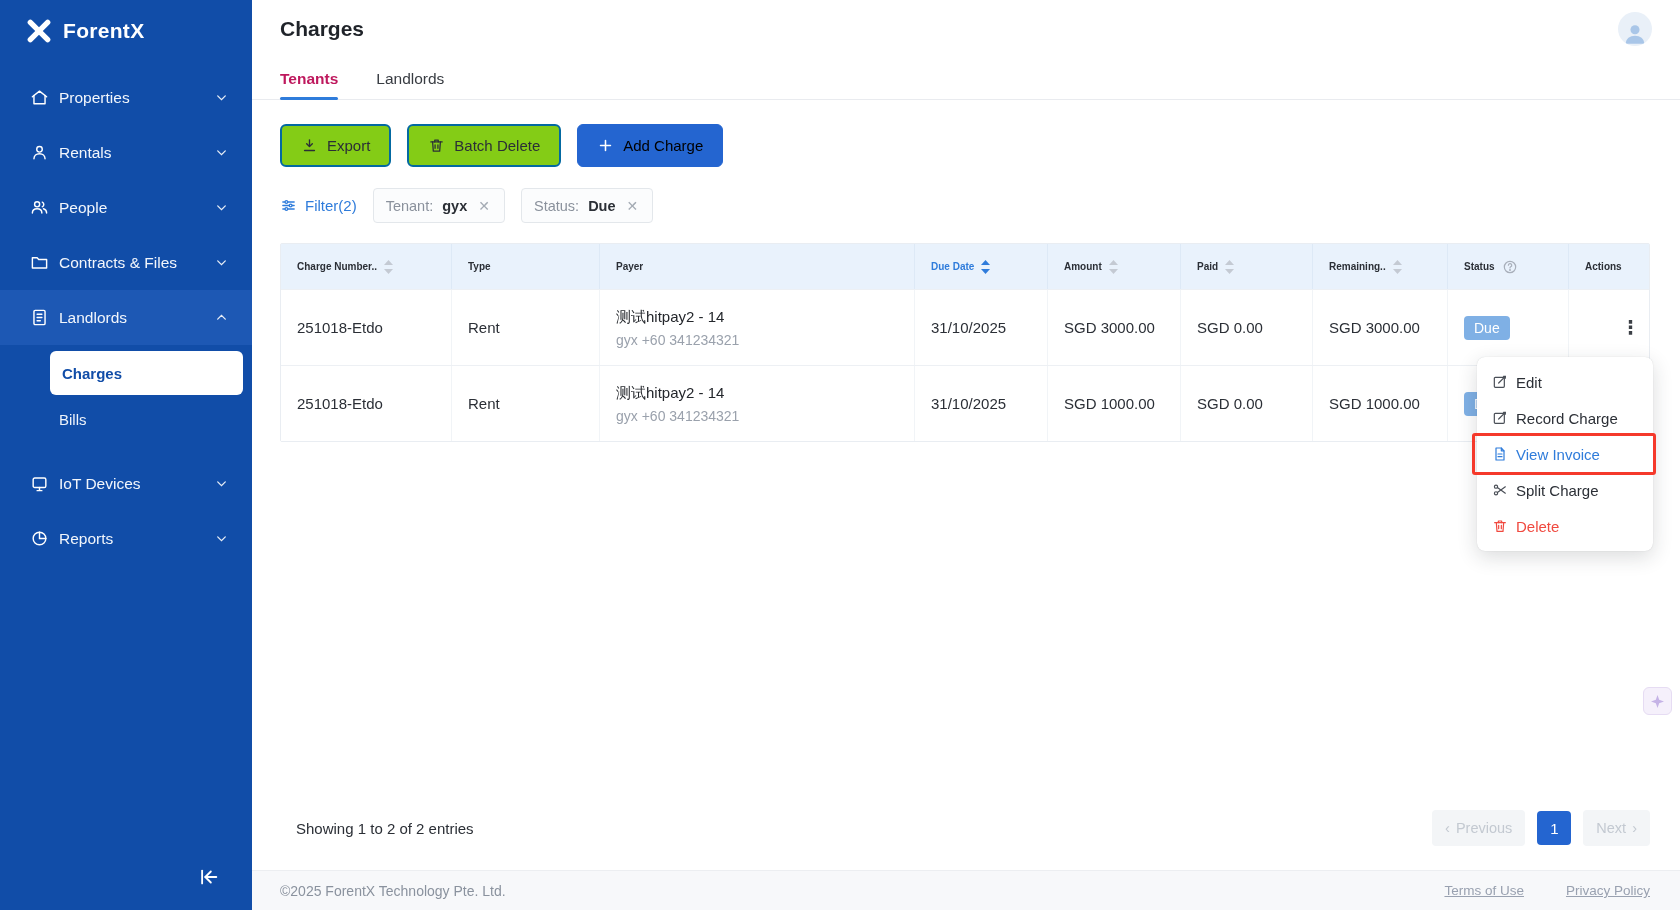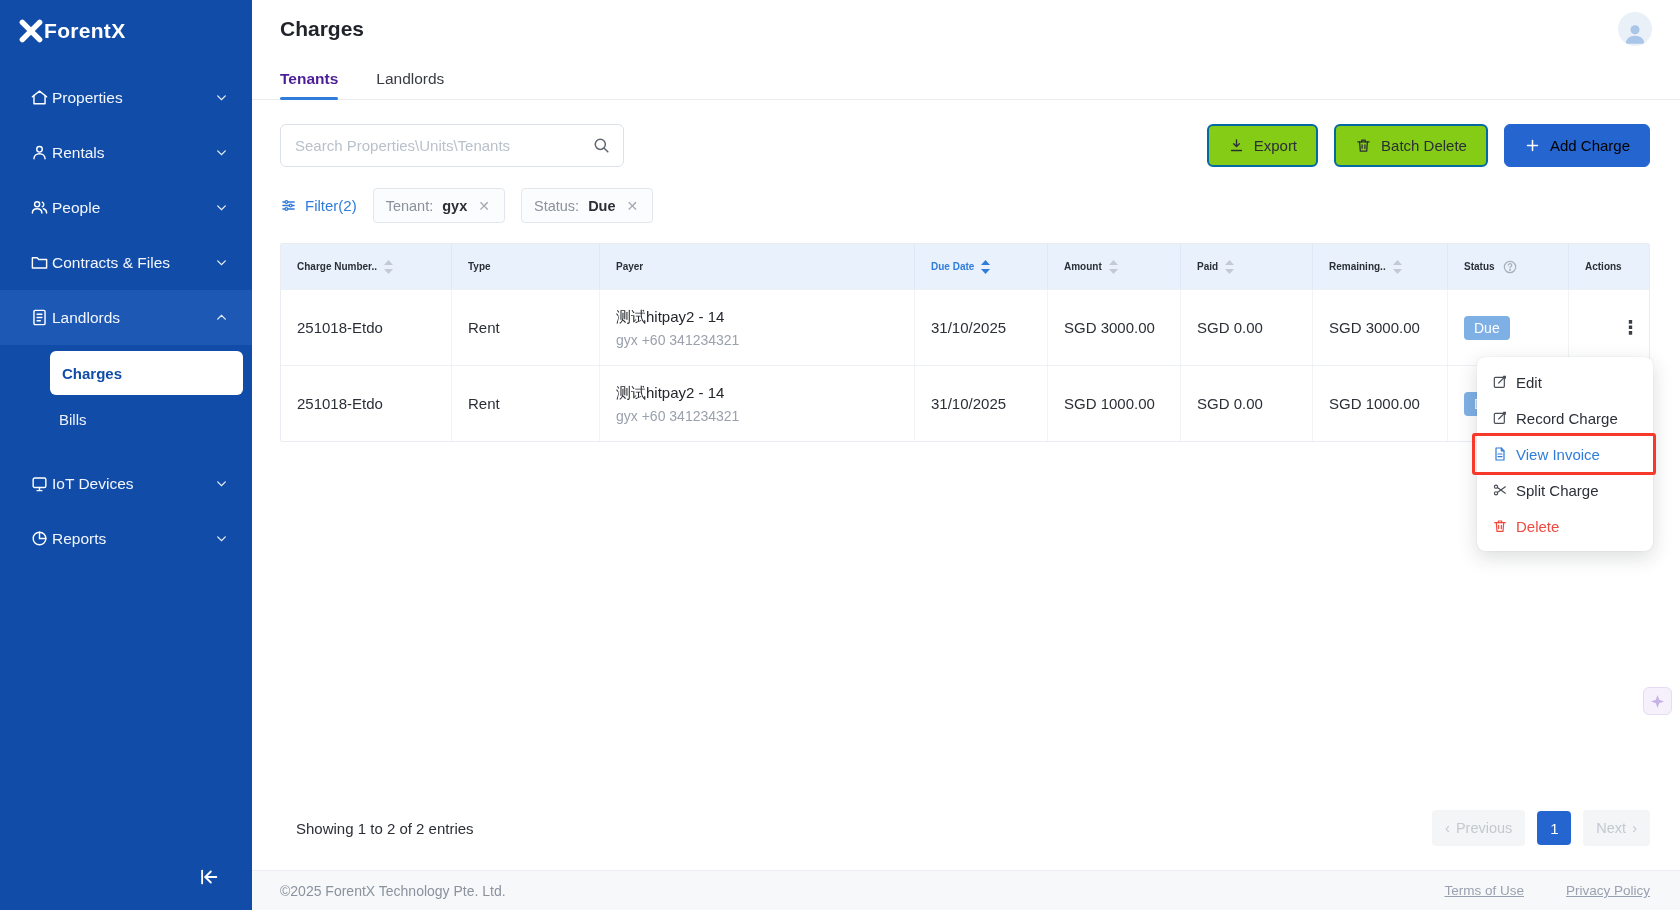--- a/index.html
+++ b/index.html
@@ -10,26 +10,26 @@
     overflow: hidden;
     background: #fff;
   }
   .app { display: flex; width: 1680px; height: 910px; position: relative; }
 
   
   .sidebar {
     width: 252px; background: #114da8; color: #fff;
     display: flex; flex-direction: column; position: relative; flex-shrink: 0;
   }
-  .logo { height: 62px; display: flex; align-items: center; padding-left: 18px; }
+  .logo { height: 62px; display: flex; align-items: center; gap: 11px; padding-left: 26px; }
   .logo-mark { width: 26px; height: 26px; display: flex; }
   .logo-text { font-size: 21px; font-weight: bold; letter-spacing: .3px; }
   .nav { padding-top: 8px; }
   .nav-item {
-    height: 55px; display: flex; align-items: center; gap: 3px;
+    height: 55px; display: flex; align-items: center; gap: 10px;
     padding: 0 24px 0 30px; font-size: 15.5px; cursor: pointer; color: #f2f6fc;
   }
   .nav-item svg.mi { width: 19px; height: 19px; flex-shrink: 0; }
   .nav-item .chev { margin-left: auto; width: 13px; height: 13px; opacity: .9; }
   .nav-item.expanded-parent { background: #1d58b4; }
   .chev.up { transform: rotate(180deg); }
   .submenu { padding: 4px 0 14px 0; }
   .submenu-item {
     height: 45px; display: flex; align-items: center; font-size: 15px;
     padding-left: 59px; cursor: pointer; color: #eef3fa;
@@ -49,21 +49,21 @@
   .topbar { height: 58px; display: flex; align-items: center; justify-content: space-between; padding: 0 28px; }
   .page-title { font-size: 21px; font-weight: bold; color: #1f2329; }
   .avatar {
     width: 34px; height: 34px; border-radius: 50%; background: #e9f0f8;
     display: flex; align-items: flex-end; justify-content: center; overflow: hidden; cursor: pointer;
   }
   .avatar svg { width: 26px; height: 26px; }
 
   .tabs { display: flex; gap: 38px; padding: 0 28px; border-bottom: 1px solid #e9ebef; height: 42px; }
   .tab { display: flex; align-items: center; font-size: 15.5px; color: #383c42; cursor: pointer; position: relative; }
-  .tab.active { color: #4c1d95; font-weight: bold; }
+  .tab.active { color: #be185d; font-weight: bold; }
   .tab.active::after { content: ""; position: absolute; left: 0; right: 0; bottom: -1px; height: 3px; background: #2f7cdb; border-radius: 2px; }
 
   .content { flex: 1; display: flex; flex-direction: column; padding: 24px 30px 0 28px; min-height: 0; }
 
   .toolbar { display: flex; justify-content: space-between; align-items: center; margin-bottom: 21px; }
   .search-box { position: relative; width: 344px; }
   .search-box input {
     width: 100%; height: 43px; border: 1px solid #dce1e7; border-radius: 6px;
     padding: 0 42px 0 14px; font-size: 15px; color: #2b2f36; outline: none;
     font-family: "Liberation Sans", sans-serif;
@@ -302,27 +302,20 @@
           <span>Tenants</span>
         </div>
       <div class="tab">
           <span>Landlords</span>
         </div>
     </div>
 
     <section class="content">
 
       <div class="toolbar">
-        <div class="search-box">
-          <input type="text" placeholder="Search Properties\Units\Tenants" style="">
-          <svg class="mag" viewBox="0 0 24 24" fill="none" stroke="#5f6670" stroke-width="1.9" stroke-linecap="round">
-              <circle cx="10.5" cy="10.5" r="6.4"></circle>
-              <path d="M15.4 15.4 L20 20"></path>
-            </svg>
-        </div>
         <div class="toolbar-actions">
           <div class="btn btn-outline">
             <svg viewBox="0 0 24 24" fill="none" stroke="#2b2f36" stroke-width="1.9" stroke-linecap="round" stroke-linejoin="round">
                 <path d="M12 4v9"></path>
                 <path d="M8 9.5 L12 13.5 L16 9.5"></path>
                 <path d="M5 19h14"></path>
               </svg>
             <span>Export</span>
           </div>
           <div class="btn btn-outline">

